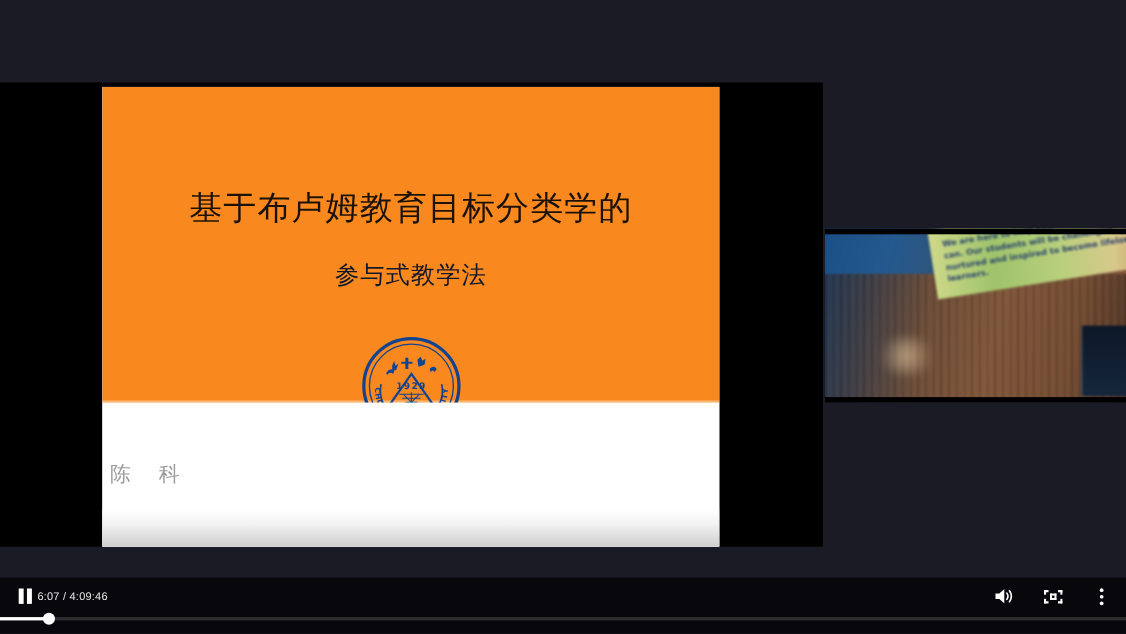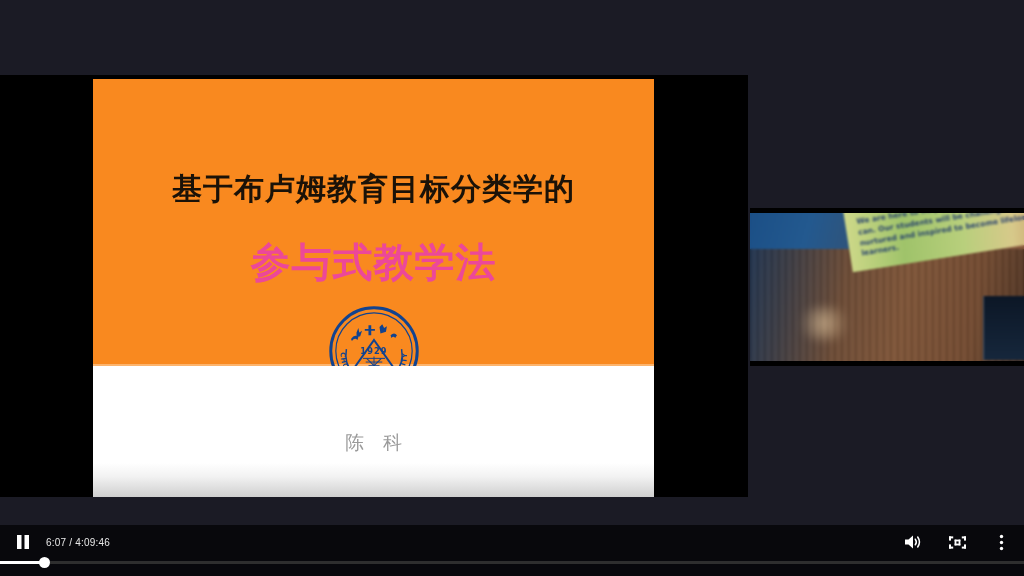--- a/index.html
+++ b/index.html
@@ -44,33 +44,33 @@
     left:0; top:285px; right:0;
     height:2px;
     background:#fcb46d;
   }
 
   .slide-title-1, .slide-title-2 {
     position:absolute;
     left:0; right:0;
     text-align:center;
     font-family:"DejaVu Sans","Liberation Sans",sans-serif;
-    font-weight:700;
+    font-weight:400;
     letter-spacing:1px;
     white-space:nowrap;
   }
   .slide-title-1 {
     top:90px;
     font-size:30px;
     color:#1a1208;
   }
   .slide-title-2 {
     top:156px;
-    font-size:40px;
-    color:#ec4899;
+    font-size:22px;
+    color:#0f172a;
   }
 
   
   .seal-wrap {
     position:absolute;
     left:50%; top:226px;
     width:92px; height:92px;
     margin-left:-46px;
     text-decoration:underline;
   }
@@ -78,25 +78,23 @@
 
   
   .slide-bottom {
     position:absolute;
     left:0; top:287px; right:0; bottom:0;
     background:#ffffff;
   }
   .presenter-name, .presenter-date {
     position:absolute;
     left:0; right:0;
-    text-align:center;
     color:#9a9a9a;
-    font-family:Liberation Serif, serif;
+    font-family:Liberation Mono, monospace;
     white-space:nowrap;
-    margin-top:12px;
   }
   .presenter-name {
     top:52px;
     font-size:19px;
     letter-spacing:7px;
     text-indent:7px;
   }
   .presenter-date {
     top:84px;
     font-size:19px;
@@ -187,21 +185,21 @@
   
   .controls {
     position:absolute;
     left:0; right:0; bottom:0;
     height:51px;
     background:#08080c;
   }
   .ctrl-left {
     position:absolute;
     left:12px; top:6px;
-    display:flex; align-items:center; gap:12px;text-align:right;
+    display:flex; align-items:center; gap:0;text-align:right;
   }
   .ctrl-right {
     position:absolute;
     right:12px; top:6px;
     display:flex; align-items:center; gap:22px;
   }
   .ctrl-btn {
     width:22px; height:22px;
     display:flex; align-items:center; justify-content:center;
     cursor:pointer;

